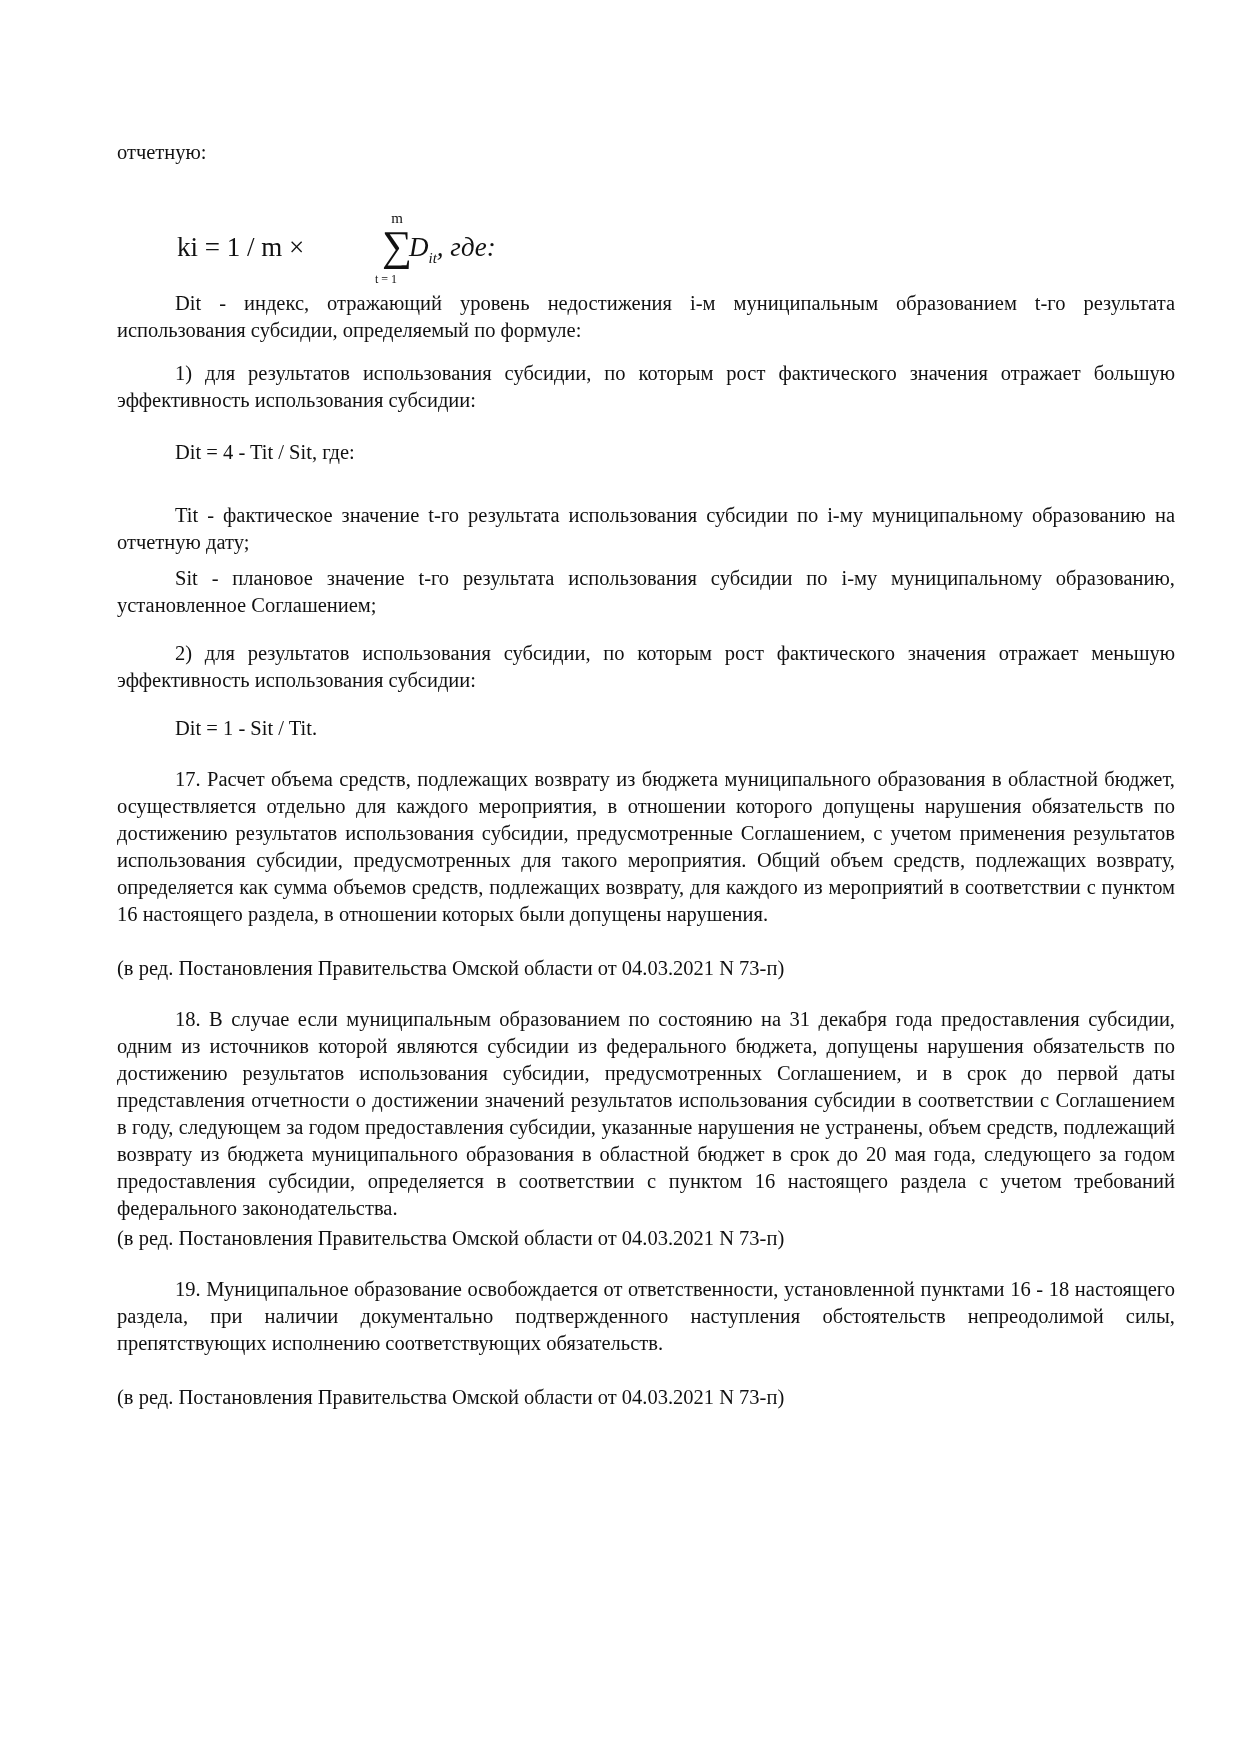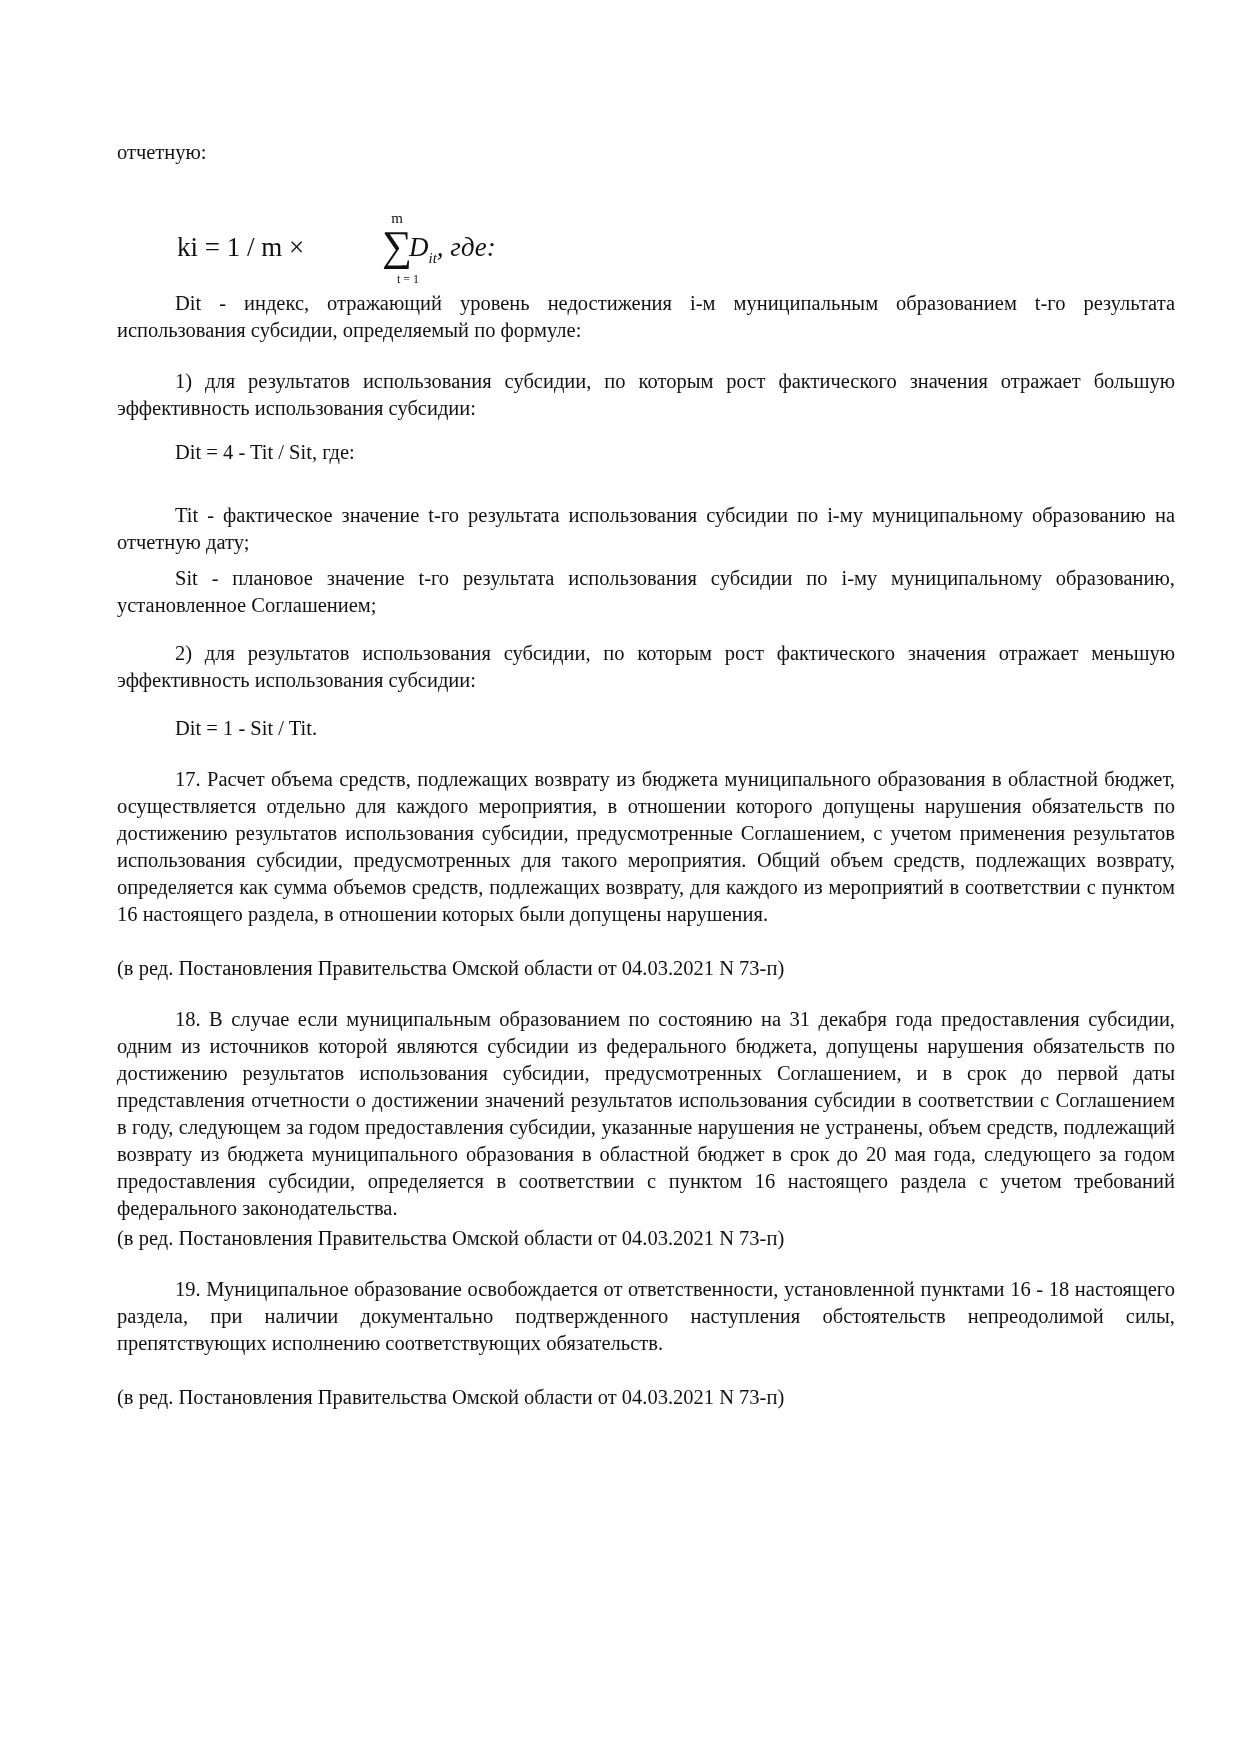--- a/index.html
+++ b/index.html
@@ -17,42 +17,42 @@
   .p.noindent { text-indent: 0; }
   .p.plain { text-align: left; }
   .formula {
     position: absolute; left: 60px; top: 210px; height: 80px;
     font-size: 27px; line-height: 30px; white-space: nowrap;
   }
   .formula .part { position: absolute; top: 22px; }
   .sigma-wrap { position: absolute; left: 198px; top: 0; width: 44px; height: 80px; text-align: center; }
   .sigma-top { position: absolute; top: 0; left: 0; width: 44px; font-size: 15px; line-height: 16px; text-align: center; }
   .sigma { position: absolute; top: 14px; left: 0; width: 44px; font-size: 42px; line-height: 44px; text-align: center; }
-  .sigma-bottom { position: absolute; top: 62px; left: 0; width: 44px; font-size: 12px; line-height: 14px; text-align: right; }
+  .sigma-bottom { position: absolute; top: 62px; left: 0; width: 44px; font-size: 12px; line-height: 14px; text-align: left; }
   .sub { font-size: 15px; position: relative; top: 7px; }
 </style>
 </head>
 <body>
 
 <div class="page">
 
   <p class="p noindent plain" style="top:139px;">отчетную:</p>
 
   <div class="formula">
     <span class="part" style="left:0;text-align:right;">ki = 1 / m ×</span>
     <div class="sigma-wrap">
       <span class="sigma-top">m</span>
       <span class="sigma">∑</span>
       <span class="sigma-bottom">t = 1</span>
     </div>
     <span class="part" style="left:232px;font-style:italic;"><span>D</span><span class="sub">it</span><span>, где:</span></span>
   </div>
 
   <p class="p" style="top:290px;">Dit - индекс, отражающий уровень недостижения i-м муниципальным образованием t-го результата использования субсидии, определяемый по формуле:</p>
-  <p class="p" style="top:368px;">1) для результатов использования субсидии, по которым рост фактического значения отражает большую эффективность использования субсидии:</p>
+  <p class="p" style="top:360px;">1) для результатов использования субсидии, по которым рост фактического значения отражает большую эффективность использования субсидии:</p>
   <p class="p plain" style="top:439px;">Dit = 4 - Tit / Sit, где:</p>
   <p class="p" style="top:490px;margin-top:12px;">Tit - фактическое значение t-го результата использования субсидии по i-му муниципальному образованию на отчетную дату;</p>
   <p class="p" style="top:565px;">Sit - плановое значение t-го результата использования субсидии по i-му муниципальному образованию, установленное Соглашением;</p>
   <p class="p" style="top:640px;">2) для результатов использования субсидии, по которым рост фактического значения отражает меньшую эффективность использования субсидии:</p>
   <p class="p plain" style="top:715px;">Dit = 1 - Sit / Tit.</p>
   <p class="p" style="top:766px;">17. Расчет объема средств, подлежащих возврату из бюджета муниципального образования в областной бюджет, осуществляется отдельно для каждого мероприятия, в отношении которого допущены нарушения обязательств по достижению результатов использования субсидии, предусмотренные Соглашением, с учетом применения результатов использования субсидии, предусмотренных для такого мероприятия. Общий объем средств, подлежащих возврату, определяется как сумма объемов средств, подлежащих возврату, для каждого из мероприятий в соответствии с пунктом 16 настоящего раздела, в отношении которых были допущены нарушения.</p>
   <p class="p noindent plain" style="top:955px;">(в ред. Постановления Правительства Омской области от 04.03.2021 N 73-п)</p>
   <p class="p" style="top:1006px;">18. В случае если муниципальным образованием по состоянию на 31 декабря года предоставления субсидии, одним из источников которой являются субсидии из федерального бюджета, допущены нарушения обязательств по достижению результатов использования субсидии, предусмотренных Соглашением, и в срок до первой даты представления отчетности о достижении значений результатов использования субсидии в соответствии с Соглашением в году, следующем за годом предоставления субсидии, указанные нарушения не устранены, объем средств, подлежащий возврату из бюджета муниципального образования в областной бюджет в срок до 20 мая года, следующего за годом предоставления субсидии, определяется в соответствии с пунктом 16 настоящего раздела с учетом требований федерального законодательства.</p>
   <p class="p noindent plain" style="top:1225px;">(в ред. Постановления Правительства Омской области от 04.03.2021 N 73-п)</p>
   <p class="p" style="top:1276px;">19. Муниципальное образование освобождается от ответственности, установленной пунктами 16 - 18 настоящего раздела, при наличии документально подтвержденного наступления обстоятельств непреодолимой силы, препятствующих исполнению соответствующих обязательств.</p>

